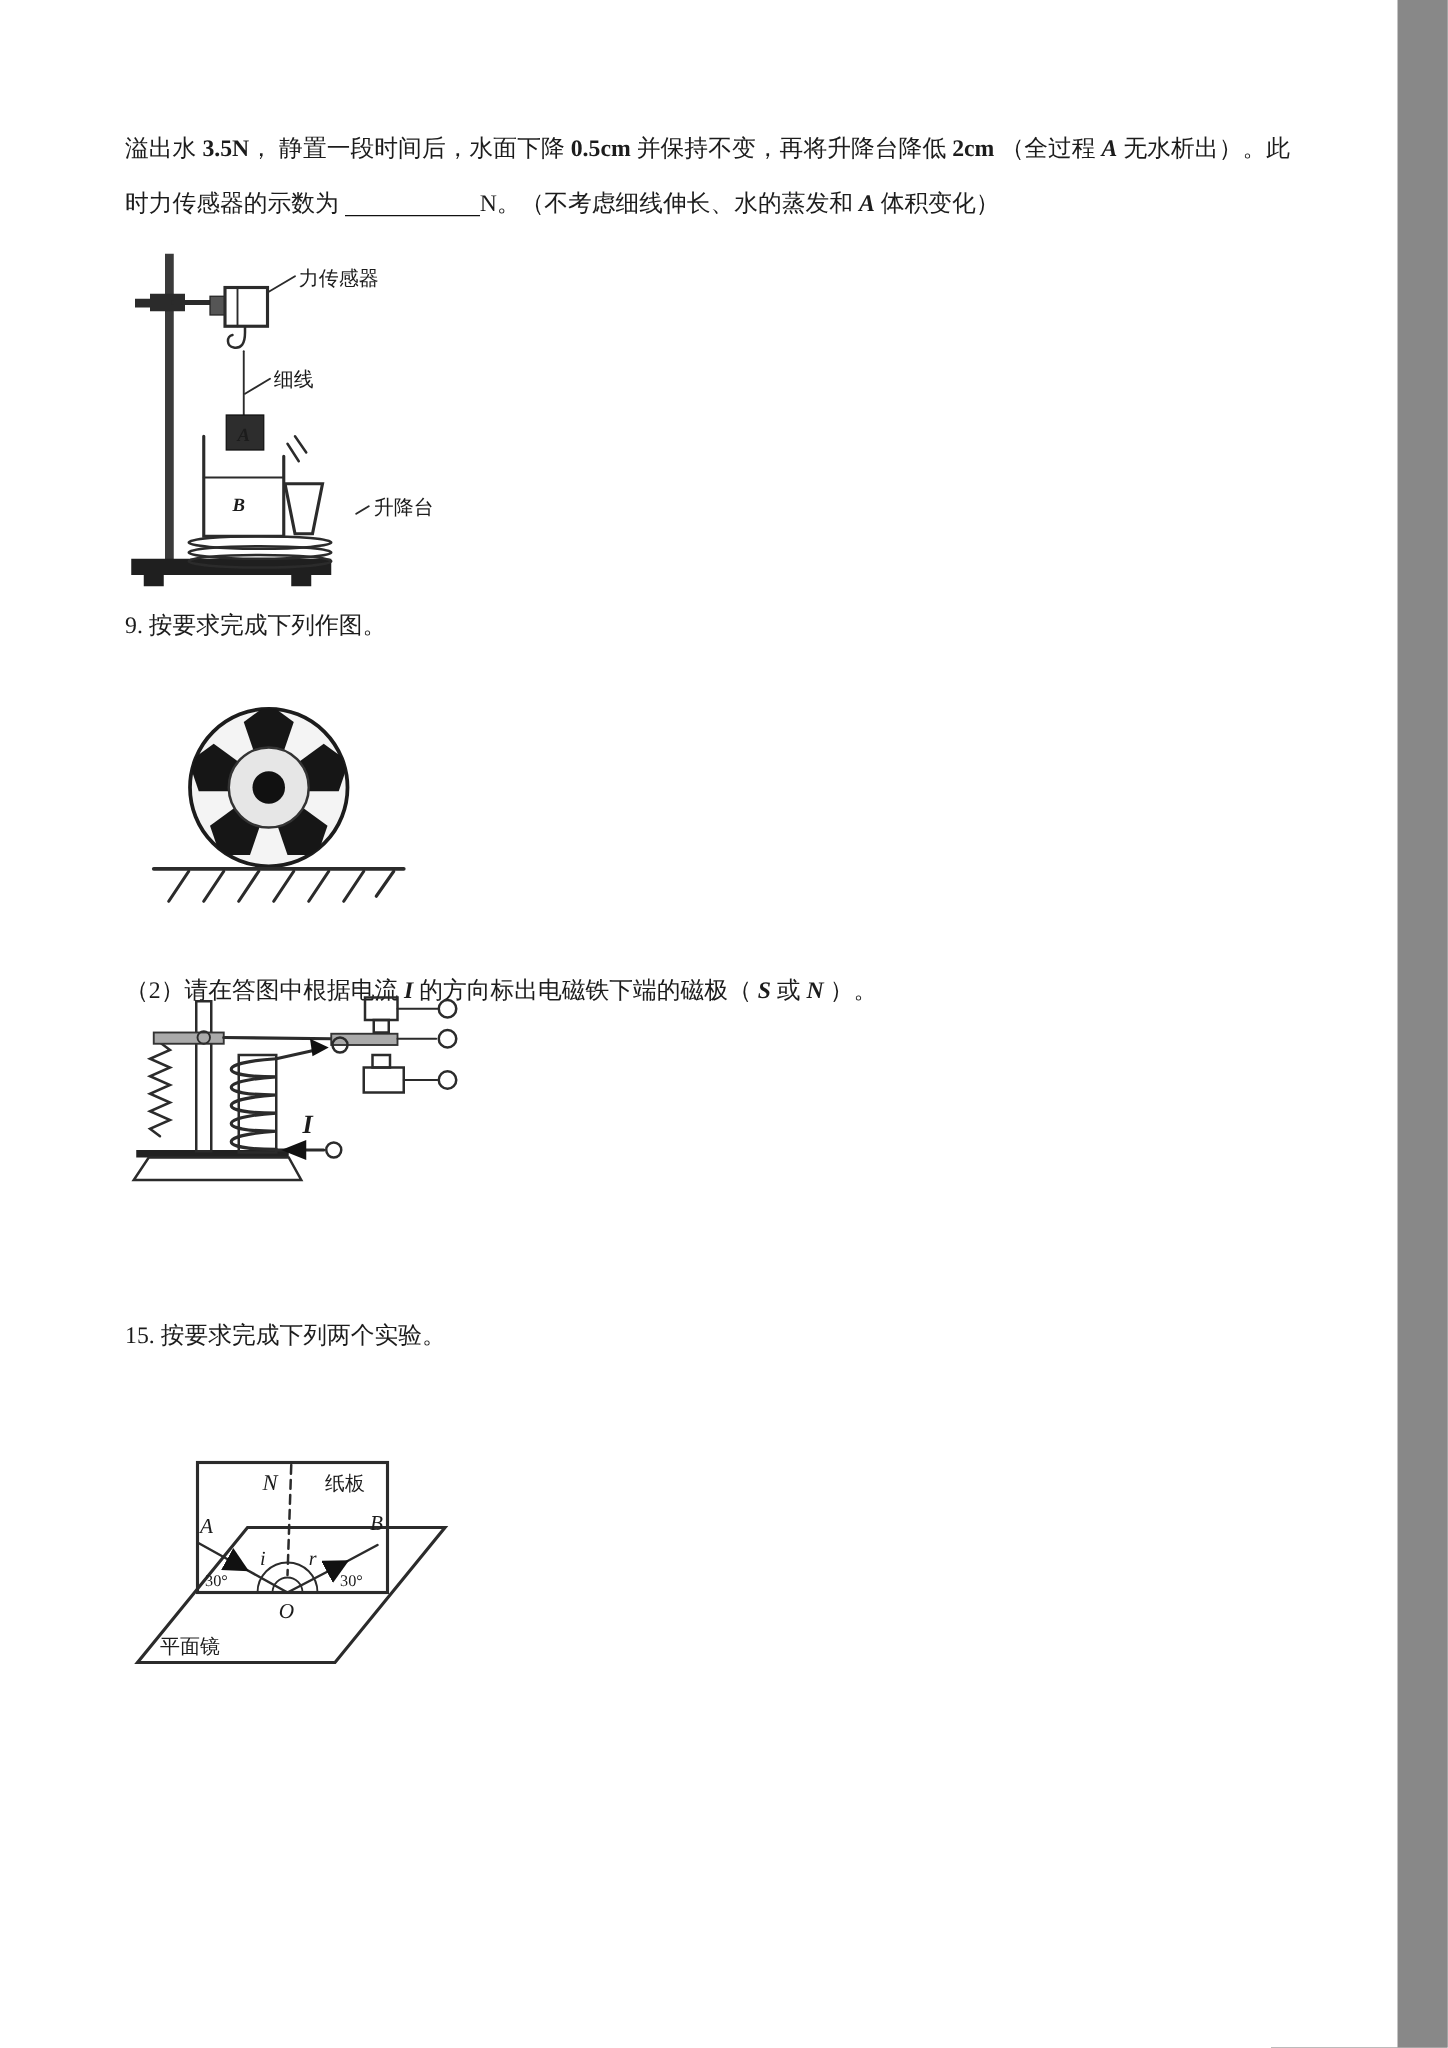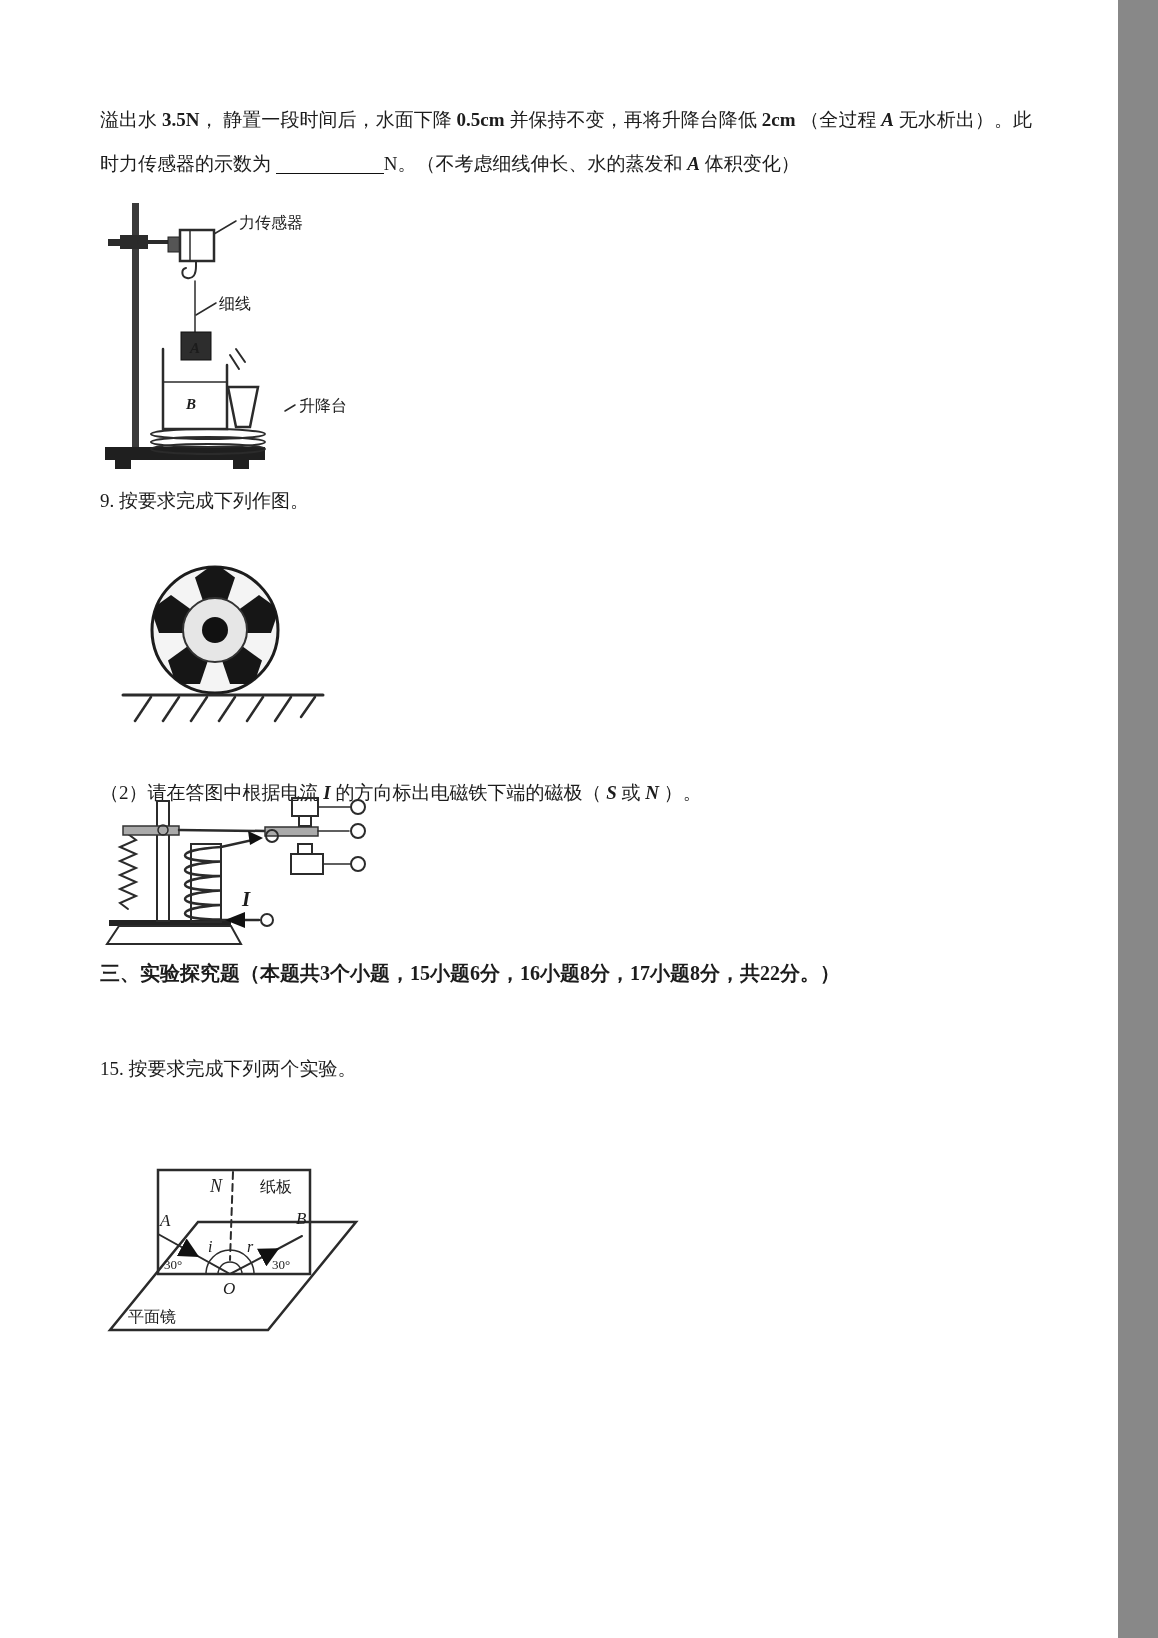--- a/index.html
+++ b/index.html
@@ -130,21 +130,20 @@
     <line x1="126" y1="79" x2="162" y2="71" class="sk" stroke-width="2.5"></line>
     <polygon points="168,70 153,63 155,77" fill="#111"></polygon>
     <circle cx="177" cy="68" r="6" class="sk" stroke-width="2"></circle>
 
     <line x1="126" y1="152" x2="164" y2="152" class="sk" stroke-width="2.5"></line>
     <polygon points="130,152 150,144 150,160" fill="#111"></polygon>
     <circle cx="172" cy="152" r="6" class="sk" stroke-width="2"></circle>
     <text x="147" y="138" font-size="21" font-style="italic" font-weight="bold">I</text>
   </svg>
 
-  <div class="line sec" style="left:100px;top:960px;">三、实验探究题（本题共3个小题，15小题6分，16小题8分，17小题8分，共22分。）</div>
 
   <div class="line" style="left:100px;top:1056px;">15. 按要求完成下列两个实验。</div>
 
 
   <svg width="300" height="190" style="left:100px;top:1152px;" viewBox="0 0 300 190">
     <defs>
       <marker id="arr" markerWidth="10" markerHeight="10" refX="7" refY="5" orient="auto">
         <path d="M0,0 L10,5 L0,10 z" fill="#111"></path>
       </marker>
     </defs>

